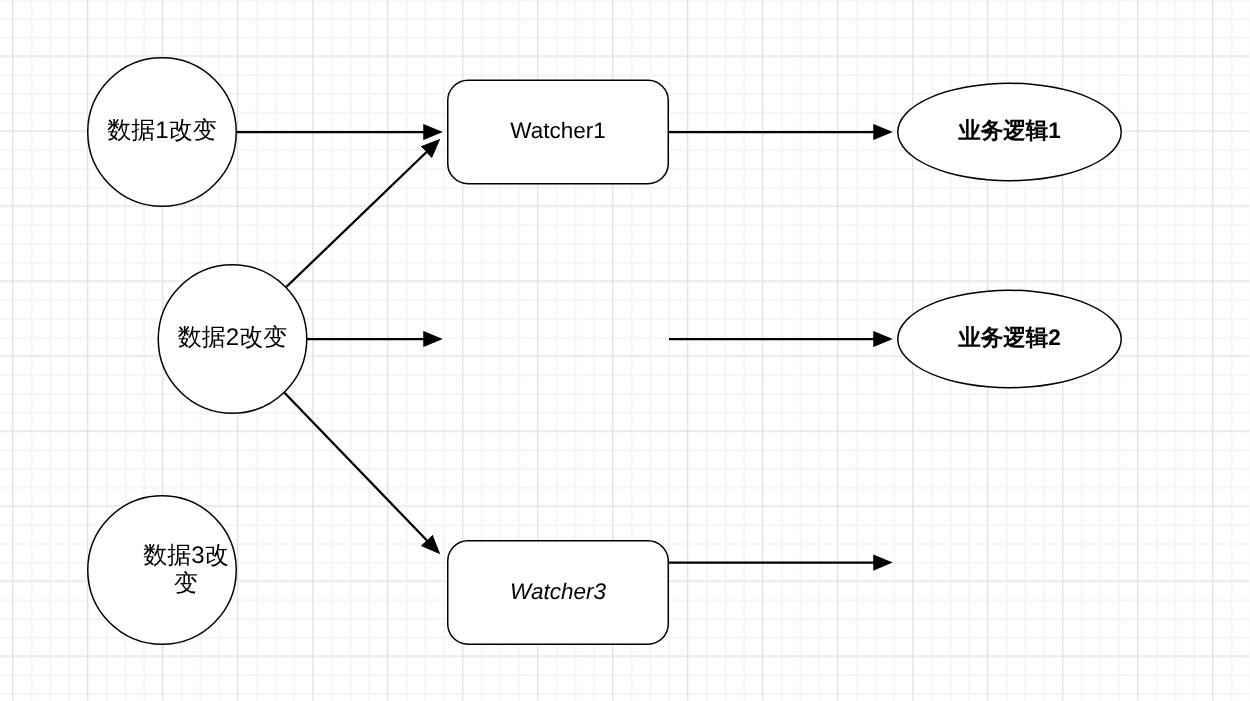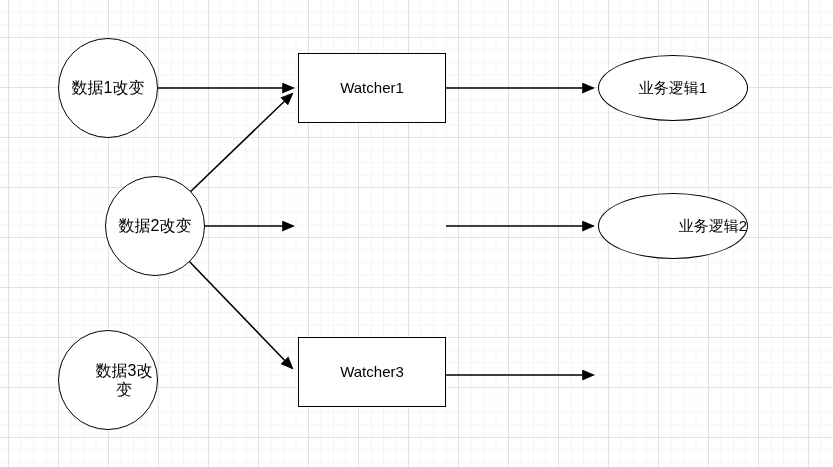--- a/index.html
+++ b/index.html
@@ -44,28 +44,29 @@
   }
   .circle {
     width: 100px;
     height: 100px;
     border-radius: 50%;
     font-size: 16px;
   }
   .rect {
     width: 148px;
     height: 70px;
-    border-radius: 0;
+    border-radius: 14px;
     font-size: 15px;
   }
   .ellipse {
     width: 150px;
     height: 66px;
     border-radius: 50%;
     font-size: 15px;
+    font-weight: bold;
   }
 </style>
 </head>
 <body>
 
 <div class="canvas">
 
   <svg class="edges" width="833" height="467">
     <defs>
       <marker id="arrowhead" markerUnits="userSpaceOnUse" markerWidth="13" markerHeight="11" viewBox="0 0 12 10" refX="10" refY="5" orient="auto">
@@ -87,24 +88,24 @@
   <div class="node circle" style="left:58px; top:176px;margin-left:47px;">
     <span>数据2改变</span>
   </div>
   <div class="node circle" style="left:58px; top:330px;padding-left:32px;">
     <span>数据3改变</span>
   </div>
 
   <div class="node rect" style="left:298px; top:53px;">
     <span>Watcher1</span>
   </div>
-  <div class="node rect" style="left:298px; top:337px;">
+  <div class="node rect" style="left:298px; top:360px;font-style:italic;">
     <span>Watcher3</span>
   </div>
 
   <div class="node ellipse" style="left:598px; top:55px;">
     <span>业务逻辑1</span>
   </div>
-  <div class="node ellipse" style="left:598px; top:193px;justify-content:flex-end;">
+  <div class="node ellipse" style="left:598px; top:193px;">
     <span>业务逻辑2</span>
   </div>
 
 </div>
 
 </body></html>

